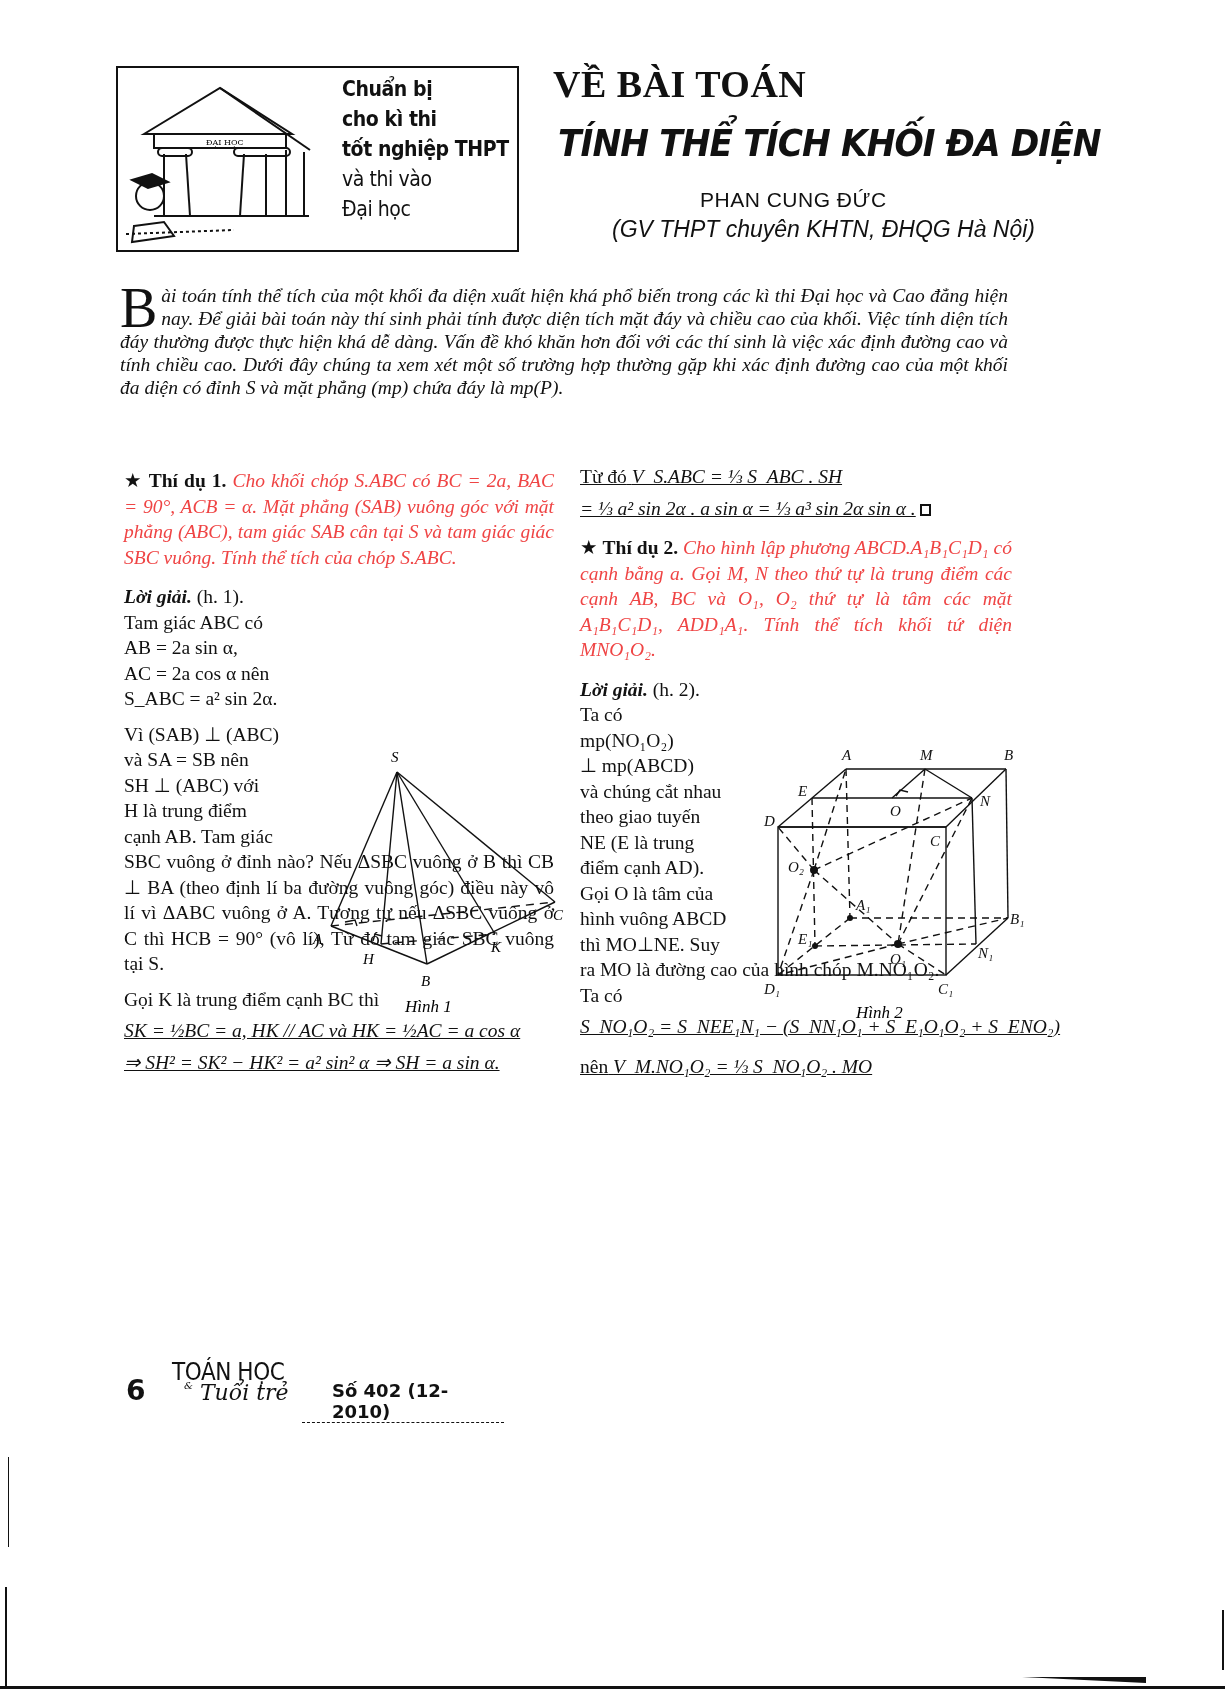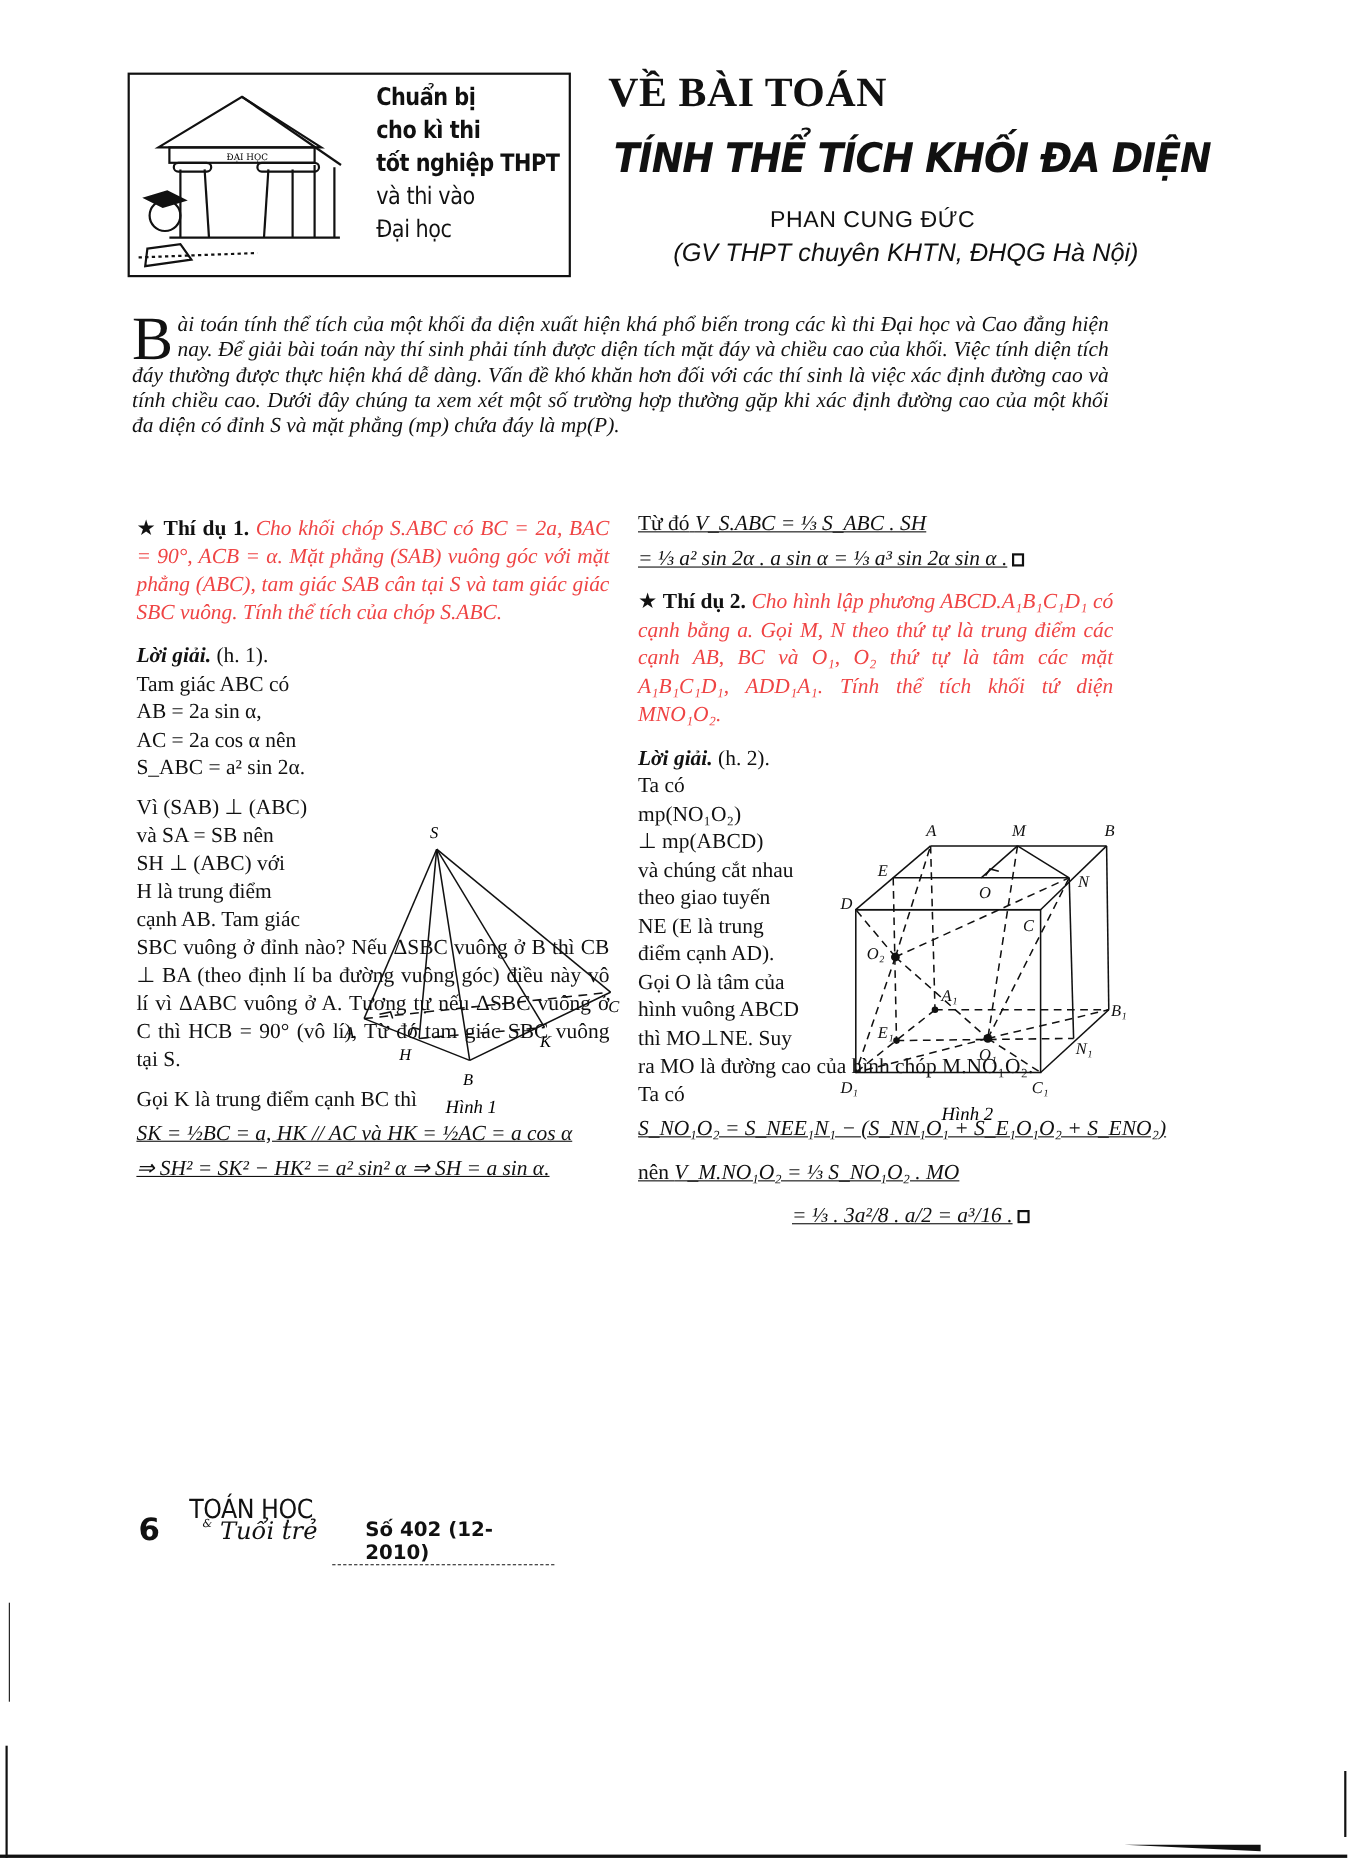--- a/index.html
+++ b/index.html
@@ -166,23 +166,20 @@
     <div>hình vuông ABCD</div>
     <div>thì MO⊥NE. Suy</div>
   </div>
   <p>ra MO là đường cao của hình chóp M.NO₁O₂.</p>
   <p>Ta có</p>
   <div class="eq" style="font-style:italic">S_NO₁O₂ = S_NEE₁N₁ − (S_NN₁O₁ + S_E₁O₁O₂ + S_ENO₂)</div>
   <div class="eq" style="margin-top:14px">
     <span>nên</span>
     <i class="m">V_M.NO₁O₂ = ⅓ S_NO₁O₂ . MO</i>
   </div>
-  <div class="eq" style="padding-left:140px; margin-top:14px">
-    <i class="m">= ⅓ . 3a²/8 . a/2 = a³/16 .</i><span class="qed"></span>
-  </div>
 </div>
 
 <svg id="fig2" class="abs" viewBox="0 0 270 282">
   <g stroke="#111" stroke-width="1.4" fill="none">
 
     <line x1="18" y1="89" x2="86" y2="31"></line>
     <line x1="86" y1="31" x2="246" y2="31"></line>
     <line x1="246" y1="31" x2="186" y2="89"></line>
     <line x1="18" y1="89" x2="186" y2="89"></line>
     <rect x="18" y="89" width="168" height="148"></rect>

